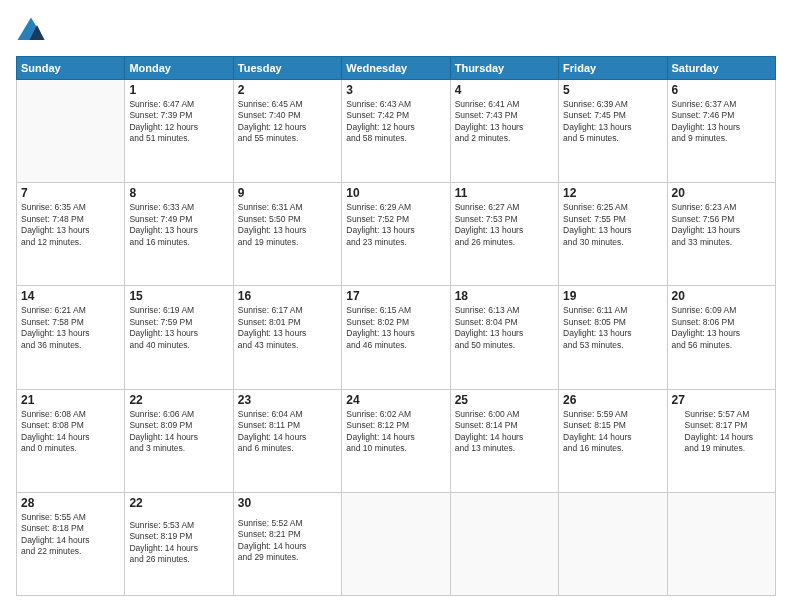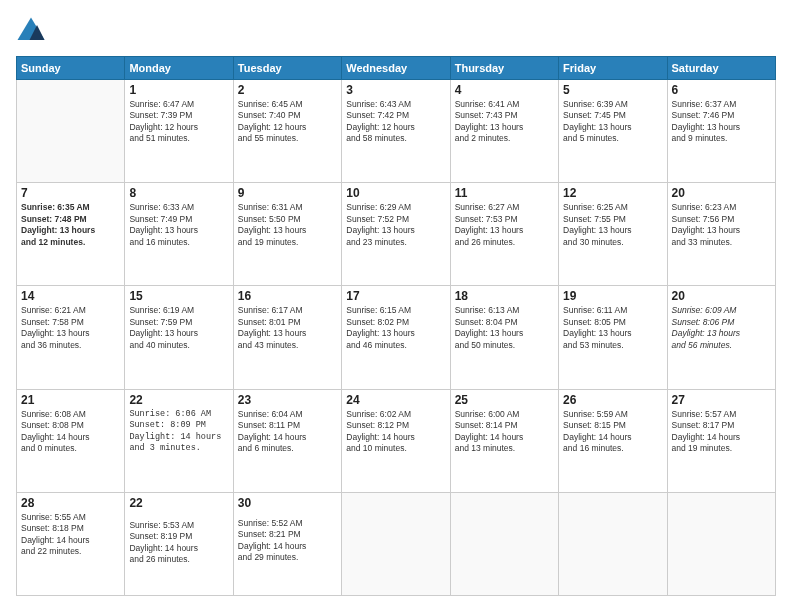--- a/index.html
+++ b/index.html
@@ -170,21 +170,21 @@
             <span class="day-number">6</span>
             <div class="cell-text" style="white-space: pre-line;">Sunrise: 6:37 AM
 Sunset: 7:46 PM
 Daylight: 13 hours
 and 9 minutes.</div>
           </td>
         </tr>
         <tr>
           <td>
             <span class="day-number">7</span>
-            <div class="cell-text" style="white-space: pre-line; font-weight: bold;">Sunrise: 6:35 AM
+            <div class="cell-text" style="white-space: pre-line;">Sunrise: 6:35 AM
 Sunset: 7:48 PM
 Daylight: 13 hours
 and 12 minutes.</div>
           </td>
           <td>
             <span class="day-number">8</span>
             <div class="cell-text" style="white-space: pre-line;">Sunrise: 6:33 AM
 Sunset: 7:49 PM
 Daylight: 13 hours
 and 16 minutes.</div>
@@ -263,37 +263,37 @@
           </td>
           <td>
             <span class="day-number">19</span>
             <div class="cell-text" style="white-space: pre-line;">Sunrise: 6:11 AM
 Sunset: 8:05 PM
 Daylight: 13 hours
 and 53 minutes.</div>
           </td>
           <td>
             <span class="day-number">20</span>
-            <div class="cell-text" style="white-space: pre-line; font-style: italic;">Sunrise: 6:09 AM
+            <div class="cell-text" style="white-space: pre-line;">Sunrise: 6:09 AM
 Sunset: 8:06 PM
 Daylight: 13 hours
 and 56 minutes.</div>
           </td>
         </tr>
         <tr>
           <td>
             <span class="day-number">21</span>
             <div class="cell-text" style="white-space: pre-line;">Sunrise: 6:08 AM
 Sunset: 8:08 PM
 Daylight: 14 hours
 and 0 minutes.</div>
           </td>
           <td>
             <span class="day-number">22</span>
-            <div class="cell-text" style="white-space: pre-line; font-family: Liberation Mono, monospace;">Sunrise: 6:06 AM
+            <div class="cell-text" style="white-space: pre-line;">Sunrise: 6:06 AM
 Sunset: 8:09 PM
 Daylight: 14 hours
 and 3 minutes.</div>
           </td>
           <td>
             <span class="day-number">23</span>
             <div class="cell-text" style="white-space: pre-line;">Sunrise: 6:04 AM
 Sunset: 8:11 PM
 Daylight: 14 hours
 and 6 minutes.</div>
@@ -314,21 +314,21 @@
           </td>
           <td>
             <span class="day-number">26</span>
             <div class="cell-text" style="white-space: pre-line;">Sunrise: 5:59 AM
 Sunset: 8:15 PM
 Daylight: 14 hours
 and 16 minutes.</div>
           </td>
           <td>
             <span class="day-number">27</span>
-            <div class="cell-text" style="white-space: pre-line;">Sunrise: 5:57 AM
+            <div class="cell-text" style="white-space: pre-line; margin-left: 13px;">Sunrise: 5:57 AM
 Sunset: 8:17 PM
 Daylight: 14 hours
 and 19 minutes.</div>
           </td>
         </tr>
         <tr>
           <td>
             <span class="day-number">28</span>
             <div class="cell-text" style="white-space: pre-line;">Sunrise: 5:55 AM
 Sunset: 8:18 PM

